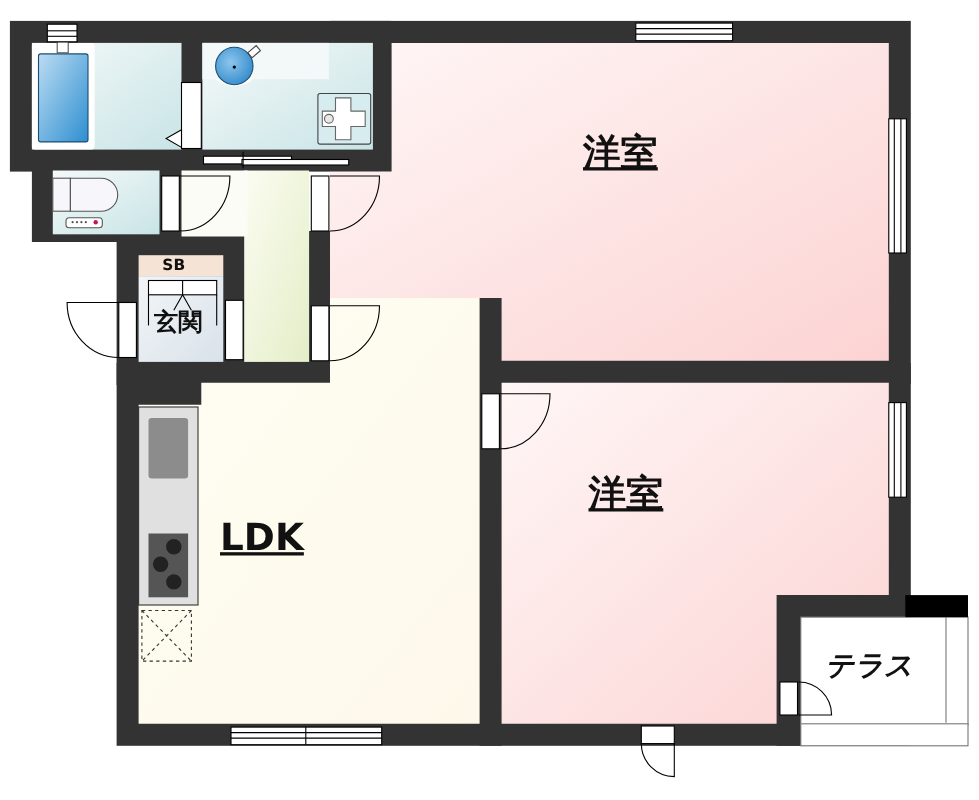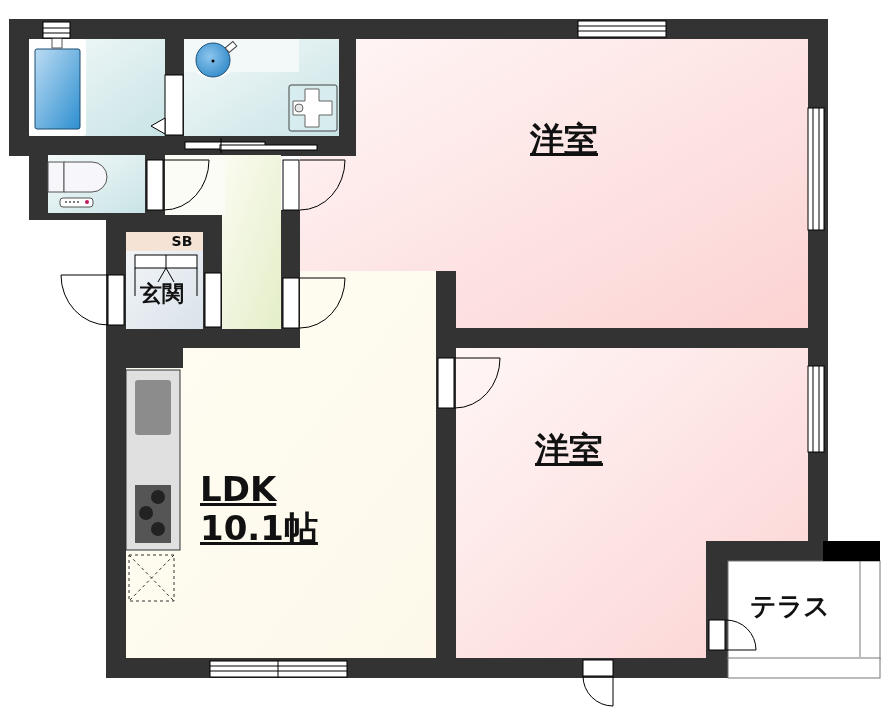--- a/index.html
+++ b/index.html
@@ -210,17 +210,16 @@
 </svg>
 
 <div class="label" style="left:530px; top:120px; width:170px;">
   <span class="room-name">洋室</span>
 </div>
 <div class="label" style="left:535px; top:430px; width:170px;">
   <span class="room-name">洋室</span>
 </div>
 <div class="label" style="left:200px; top:470px; width:170px;">
   <span class="room-name">LDK</span>
-  <span class="room-size">10.1帖</span>
 </div>
-<div class="small-label" style="left:126px; top:232px; width:64px; font-size:14px; line-height:19px;padding-left:24px;">SB</div>
+<div class="small-label" style="left:126px; top:232px; width:64px; font-size:14px; line-height:19px;">SB</div>
 <div class="small-label" style="left:126px; top:280px; width:72px; font-size:22px; line-height:28px;">玄関</div>
-<div class="small-label" style="left:730px; top:590px; width:120px; font-size:26px; line-height:32px;">テラス</div>
+<div class="small-label" style="left:730px; top:590px; width:120px; font-size:26px; line-height:32px;font-style:italic;">テラス</div>
 
 </body></html>

